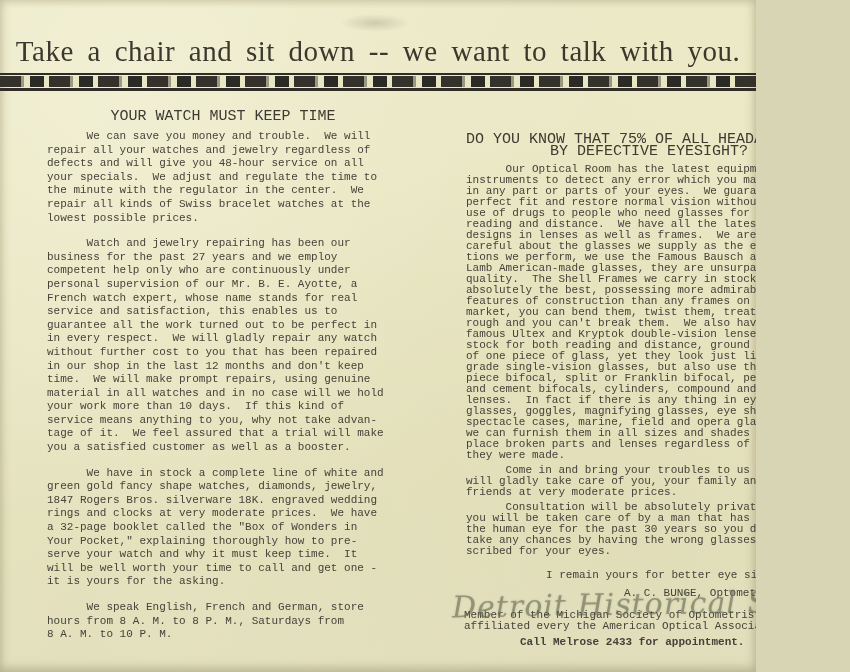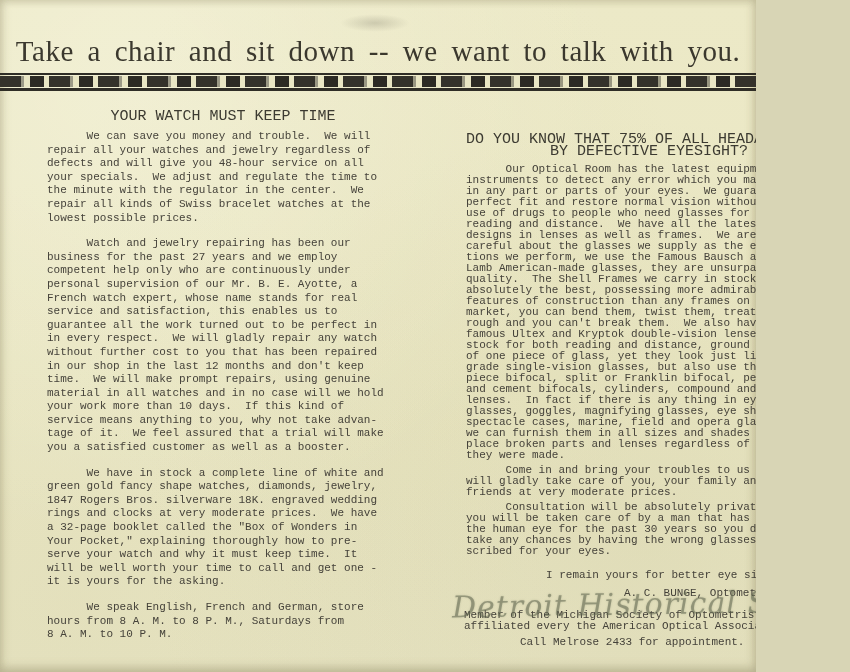--- a/index.html
+++ b/index.html
@@ -75,21 +75,21 @@
   .col-left  h2 { margin-bottom: 6px; line-height: 14px; }
   .col-right h2 { margin-bottom: 7px; line-height: 11.5px; }
 
   .col p { margin: 0; white-space: pre; }
   .col-left  p + p { margin-top: 12px; }
   .col-right p + p { margin-top: 4px; }
 
   .closing   { margin-top: 13px; padding-left: 80px;  white-space: pre; }
   .signature { margin-top: 7px;  padding-left: 158px; white-space: pre; }
   .membership{ margin-top: 11px; margin-left: -2px;   white-space: pre; }
-  .call-line { margin-top: 5px;  padding-left: 54px;  white-space: pre; }
+  .call-line { margin-top: 5px;  padding-left: 54px;  white-space: pre; font-weight: bold; }
 
   
   .watermark {
     position: absolute;
     left: 452px; top: 586px;
     font-family: "DejaVu Serif", "Liberation Serif", serif;
     font-style: italic;
     font-size: 30px;
     letter-spacing: 1px;
     white-space: nowrap;

